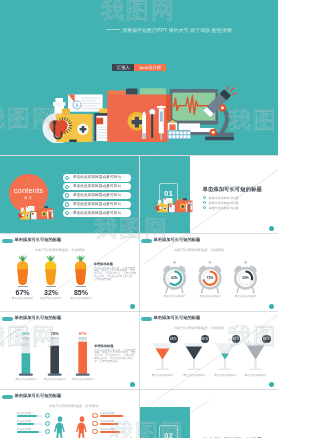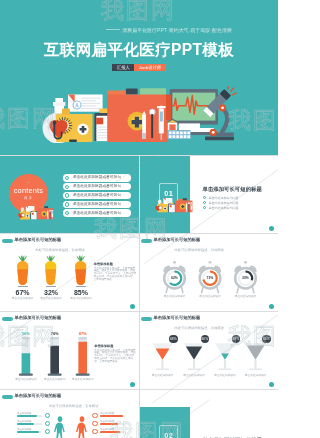--- a/index.html
+++ b/index.html
@@ -81,21 +81,20 @@
 </style>
 </head>
 <body>
 
 <div class="page">
 
   <div class="slide" id="s1">
     <div class="s1-sub">
       <span class="dash"></span><span>清爽扁平化医疗PPT·简约大气·易于驾驭·配色清爽</span>
     </div>
-    <div class="s1-title">互联网扁平化医疗PPT模板</div>
     <div class="s1-badges">
       <span class="b-dark">汇报人</span><span class="b-or">Joob设计师</span>
     </div>
     <svg class="s1-illu" viewBox="0 0 196 57" width="196" height="57" style="position:absolute;left:42px;top:86px;" shape-rendering="geometricPrecision">
       <g>
 <circle cx="16" cy="42" r="15.5" fill="#eef2f4"></circle>
 <circle cx="16" cy="42" r="10" fill="none" stroke="#dfe3e6" stroke-width="0.8"></circle>
 <g>
 <rect x="26" y="8.5" width="34.6" height="17.2" fill="#ffffff"></rect>
 <path d="M26 8.5 h6.7 l0 8.2 z" fill="#ee6a4b"></path>

